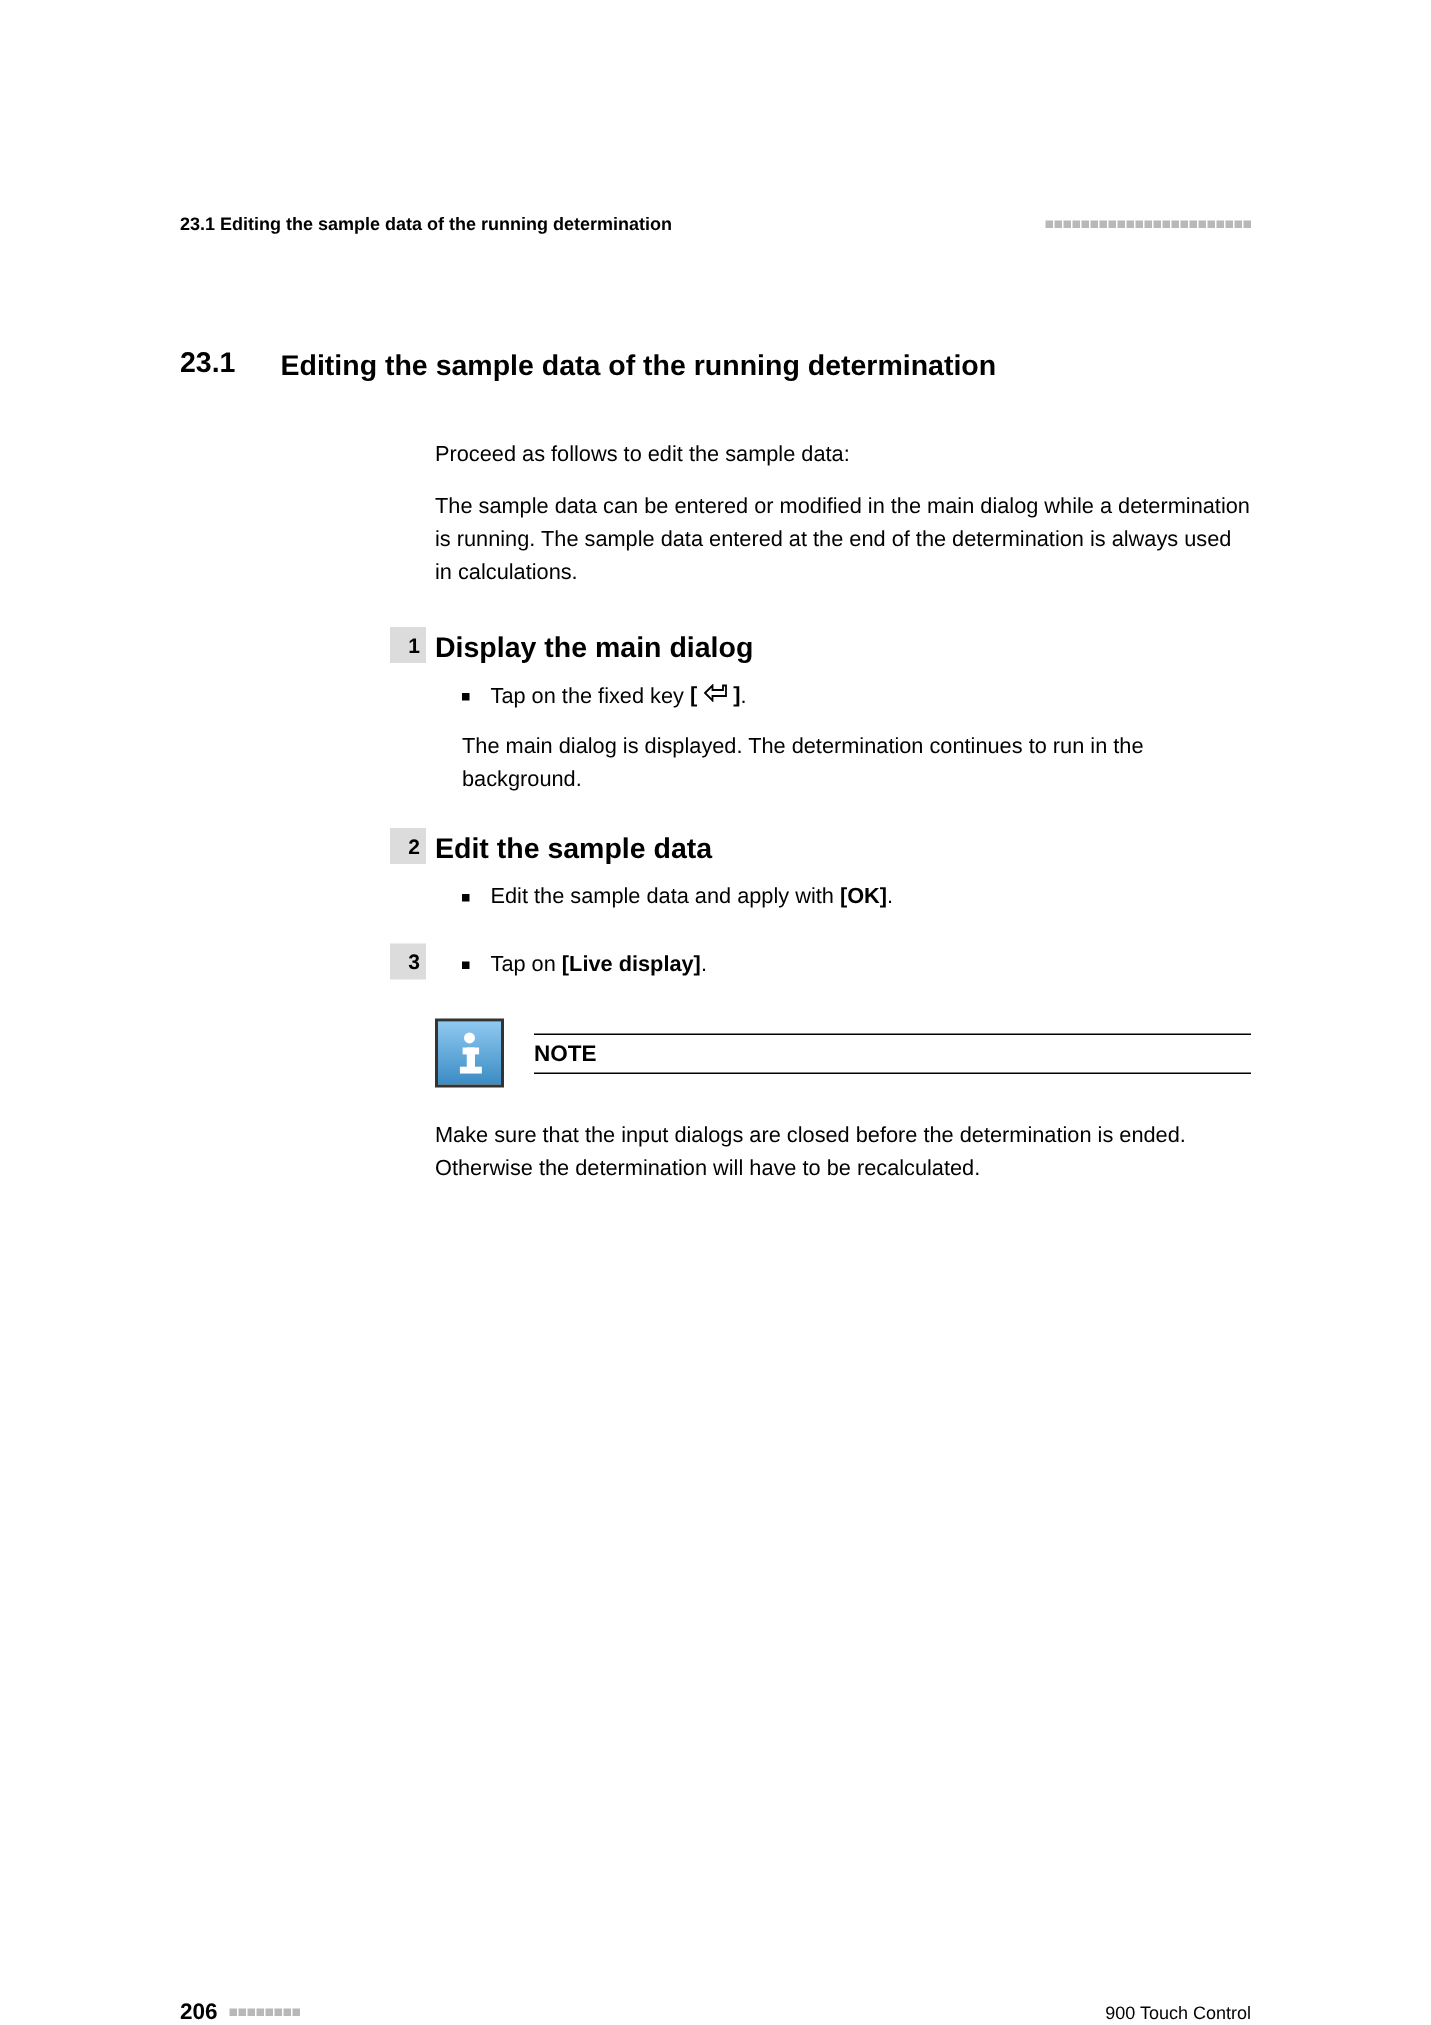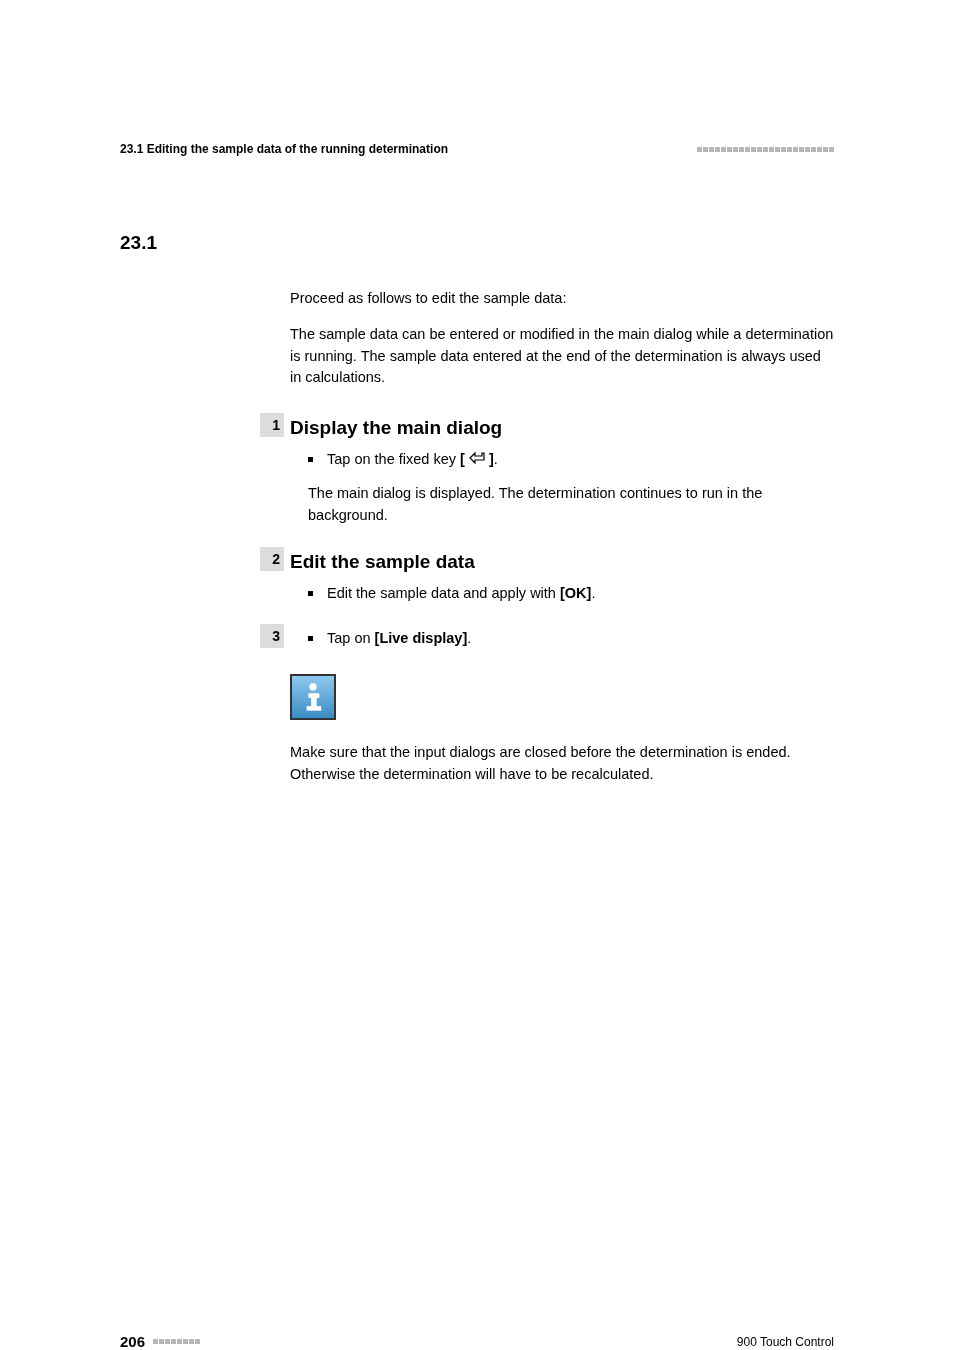--- a/index.html
+++ b/index.html
@@ -207,20 +207,21 @@
         <span class="sq"></span>
         <span class="sq"></span>
         <span class="sq"></span>
         <span class="sq"></span>
     </div>
   </div>
 
 
   <div class="section-head">
     <div class="sec-num">23.1</div>
+    <div class="sec-title">Editing the sample data of the running determination</div>
   </div>
 
   <div class="body-indent">
     <p class="para">Proceed as follows to edit the sample data:</p>
     <p class="para">The sample data can be entered or modified in the main dialog while a determination is running. The sample data entered at the end of the determination is always used in calculations.</p>
   </div>
 
   <div class="step-wrap">
 
     <div class="step">
@@ -263,20 +264,23 @@
   <div class="note-box">
     <div class="note-head">
       <div class="note-icon">
         <svg viewBox="0 0 46 46">
           <circle cx="23" cy="12" r="4" fill="#fff"></circle>
           <rect x="18" y="19" width="12" height="5" fill="#fff"></rect>
           <rect x="21" y="19" width="6" height="17" fill="#fff"></rect>
           <rect x="16" y="33" width="16" height="5" fill="#fff"></rect>
         </svg>
       </div>
+      <div class="note-label-row">
+        <span class="note-label">NOTE</span>
+      </div>
     </div>
     <p class="note-text">Make sure that the input dialogs are closed before the determination is ended. Otherwise the determination will have to be recalculated.</p>
   </div>
 
   <div class="footer">
     <div class="page-num">
       <span>206</span>
       <span class="footer-squares">
         <span class="sq"></span>
           <span class="sq"></span>

